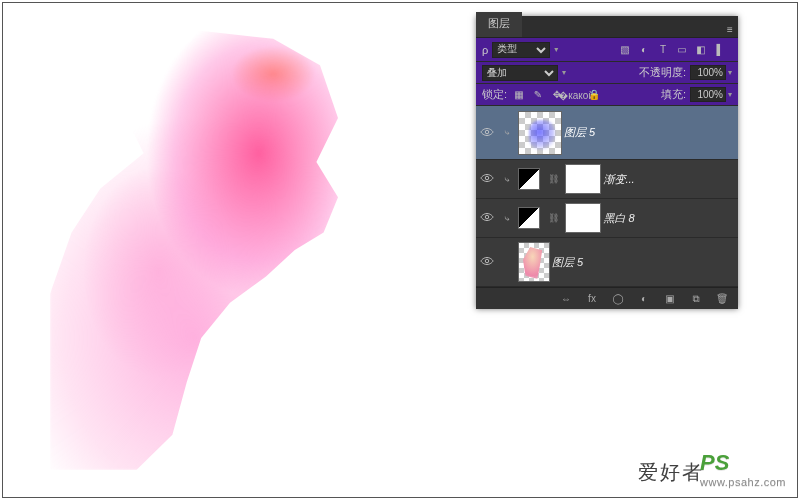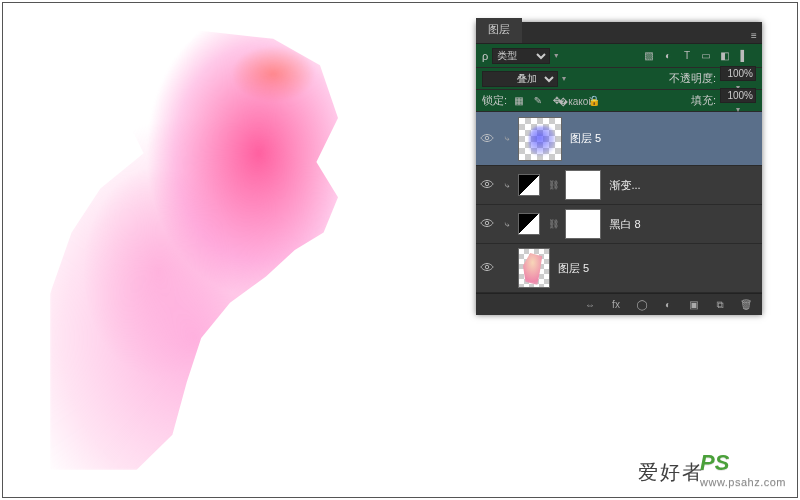--- a/index.html
+++ b/index.html
@@ -15,37 +15,37 @@
     background:
       radial-gradient(ellipse 140px 180px at 58% 28%, rgba(255,80,150,.9), rgba(255,120,200,.4) 60%, transparent 80%),
       radial-gradient(ellipse 60px 40px at 62% 10%, rgba(255,150,60,.8), transparent 70%),
       radial-gradient(ellipse 220px 260px at 40% 70%, rgba(255,170,220,.9), rgba(255,200,230,.5) 60%, transparent 85%),
       radial-gradient(ellipse 100px 140px at 30% 55%, rgba(255,140,200,.7), transparent 75%);
     clip-path: polygon(40% 0, 62% 2%, 75% 8%, 80% 20%, 74% 30%, 80% 38%, 76% 46%, 68% 50%, 60% 56%, 50% 62%, 42% 70%, 38% 80%, 34% 92%, 24% 100%, 0 100%, 0 60%, 6% 46%, 14% 36%, 26% 28%, 20% 18%, 30% 8%);
     filter: blur(1px);
   }
 
   
-  .panel { position: absolute; left: 476px; top: 22px; width: 286px; background: #14532d; color: #ccc; font-size: 11px; box-shadow: 0 0 6px rgba(0,0,0,.5); }
+  .panel { position: absolute; left: 476px; top: 16px; width: 262px; background: #4c1d95; color: #ccc; font-size: 11px; box-shadow: 0 0 6px rgba(0,0,0,.5); }
   .panel-tab { display: inline-block; padding: 4px 12px; background: #3a3a3a; border-bottom: 2px solid #3a3a3a; }
   .tab-row { background: #2e2e2e; height: 22px; display:flex; align-items:flex-end; }
   .tab-row { border-bottom: 1px solid #222; }
 
   .row { display: flex; align-items: center; padding: 3px 6px; gap: 4px; border-bottom: 1px solid #2a2a2a; height: 22px;}
   .row select, .row .fake-select { background: #2a2a2a; color: #ccc; border: 1px solid #222; font-size: 10px; height: 16px; }
   .label { white-space: nowrap; }
 
   .icon-btn { width: 16px; height: 16px; display: inline-flex; align-items: center; justify-content: center; background: transparent; color:#bbb; font-size:10px; cursor:pointer;}
 
   .filter-row { height: 24px; }
-  .filter-select { width: 58px; }
+  .filter-select { width: 58px; font-family: Liberation Mono, monospace; }
   .filter-icons { display:flex; gap:3px; margin-left:auto; padding-right:4px;}
 
-  .blend-row select { width: 76px; padding-left: 30px; }
-  .pct { display:flex; align-items:center; gap:2px;flex-direction:column; }
+  .blend-row select { width: 76px; }
+  .pct { display:flex; align-items:center; gap:2px; }
   .pct input { width: 36px; background:#2a2a2a; border:1px solid #222; color:#ccc; font-size:10px; height:15px; text-align:right; padding-right:2px;}
   .chev { font-size:8px; color:#999; }
 
   .lock-row { height: 22px; }
   .lock-icons { display:flex; gap:3px; }
 
   .layers-list { max-height: 300px; overflow:auto; background:#3a3a3a;}
   .layer { display:flex; align-items:center; min-height:54px; border-bottom:1px solid #2a2a2a; padding:2px 0;}
   .layer.selected { background:#5a6f8a; }
   .vis-col { width:22px; display:flex; justify-content:center; }
@@ -54,21 +54,21 @@
   .clip-arrow { font-size:9px; color:#aaa;}
   .thumb { width:44px; height:44px; border:1px solid #666; background:#fff; margin:2px; position:relative; flex-shrink:0;}
   .thumb.adj { width:22px; height:22px; background:linear-gradient(135deg,#000 50%,#fff 50%); margin-right:4px;}
   .thumb.mask { width:44px; height:44px; background:#fff; }
   .thumb.img5 { background:
     repeating-conic-gradient(#ccc 0 25%, #fff 0 50%) 0 0/12px 12px;
   }
   .thumb.img5::after{content:"";position:absolute;left:10px;top:8px;width:26px;height:30px;background:radial-gradient(circle at 40% 40%, rgba(60,60,255,.7), rgba(100,100,255,.3) 60%, transparent 80%);border-radius:40%;filter:blur(1px);}
   .thumb.img1::after{content:"";position:absolute;left:4px;top:4px;width:24px;height:32px;background:radial-gradient(ellipse at 40% 30%, #f7d6b8, #e8a 60%, transparent 90%);clip-path:polygon(30% 0,80% 10%,70% 60%,60% 100%,10% 90%,0 40%);}
   .thumb.img1{background:repeating-conic-gradient(#ccc 0 25%, #fff 0 50%) 0 0/10px 10px; width:32px;height:40px;}
-  .layer .name { margin-left:6px; color:#eee;}
+  .layer .name { color:#eee;font-style:italic;}
   .layer.selected .name{ color:#fff;}
   .link-icon { margin:0 4px; color:#999; font-size:9px;}
 
   .short-layer{ min-height:38px;}
   .short-layer .thumb.mask{ height:30px; width:36px;}
 
   .panel-footer { height:22px; background:#333; border-top:1px solid #222; display:flex; align-items:center; justify-content:flex-end; gap:10px; padding:0 8px;}
   .panel-footer .icon-btn{ color:#aaa;}
 
   .watermark { position:absolute; right:14px; bottom:12px; font-size:22px; font-weight:bold; color:#4aa03a; font-style:italic; text-shadow:0 1px 0 rgba(0,0,0,.1);}

